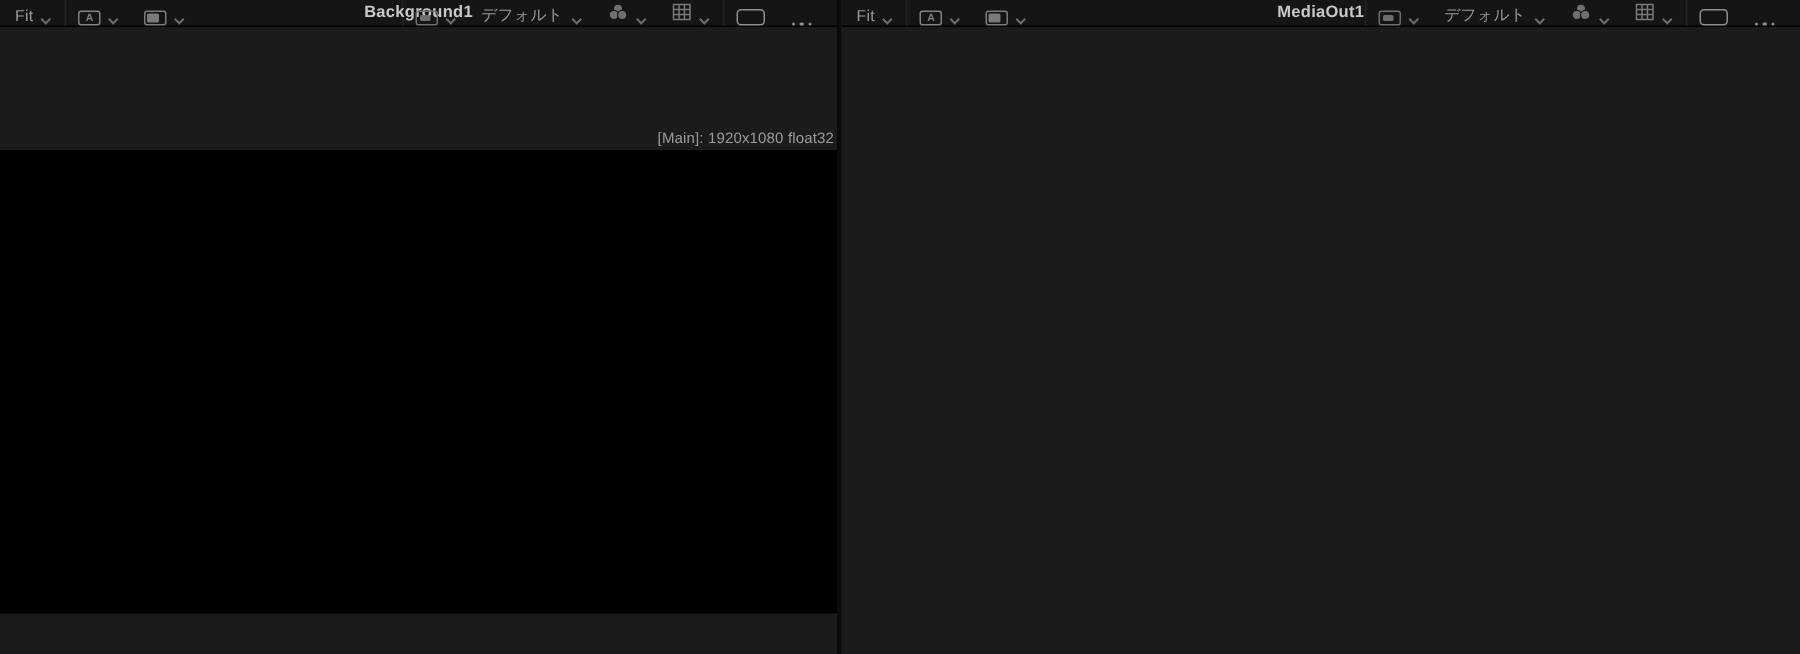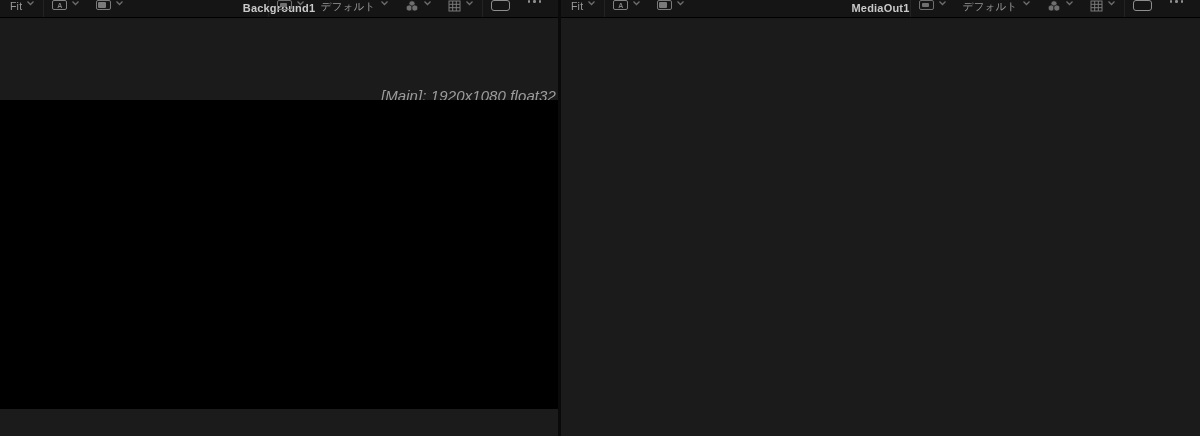--- a/index.html
+++ b/index.html
@@ -18,21 +18,21 @@
   .toolbar {
     position:relative; height:18px; background:#151515;
     border-bottom:1px solid #000;
     display:flex; align-items:center;
     color:#9a9a9a; font-size:10.5px;
     user-select:none; white-space:nowrap;
   }
   .tb-group { display:flex; align-items:center; height:100%;padding-left:13px; }
   .tb-group.lft { padding-left:2px; }
   .tb-group.rgt { margin-left:auto; padding-right:7px; }
-  .tb-item { display:flex; align-items:flex-start; gap:4px; padding:0 8px; height:100%; cursor:default; }
+  .tb-item { display:flex; align-items:flex-end; gap:4px; padding:0 8px; height:100%; cursor:default; }
   .tb-sep { width:1px; height:17px; background:#232323; }
   .tb-label { color:#9a9a9a; letter-spacing:0.2px; }
   .chev { display:flex; align-items:center; }
 
   .viewer-title {
     position:absolute; left:50%; top:0; transform:translateX(-50%);
     height:18px; line-height:17px;
     font-weight:bold; font-size:11px; color:#c9c9c9; letter-spacing:0.2px;
   }
 
@@ -64,21 +64,21 @@
   .icon-dots { display:flex; gap:3px; align-items:center; padding:0 2px; }
   .icon-dots i { width:2.5px; height:2.5px; border-radius:50%; background:#8f8f8f; }
 
   
   .viewer-canvas {
     position:absolute; left:0; top:100px; width:100%; height:309px;
     background:#000;
   }
   .image-info {
     position:absolute; top:87px; right:2px;
-    font-size:15px; color:#9c9c9c; letter-spacing:0.1px;font-style:italic;
+    font-size:10px; color:#9c9c9c; letter-spacing:0.1px;
   }
 </style>
 </head>
 <body>
 
 <div class="viewer-wrap">
 
   <div class="panel left">
     <div class="toolbar">
       <div class="tb-group lft">

